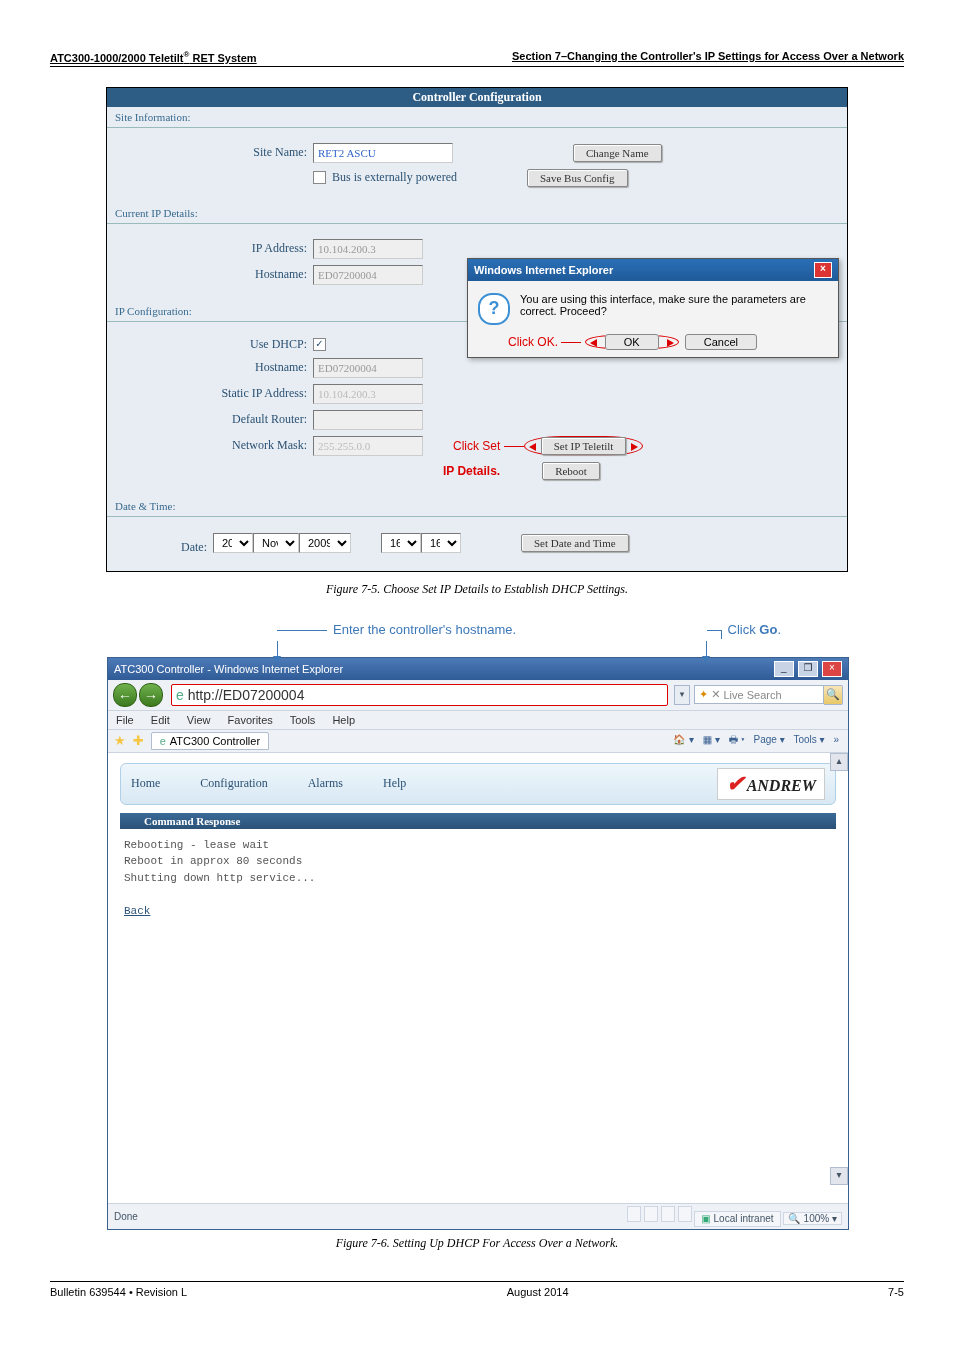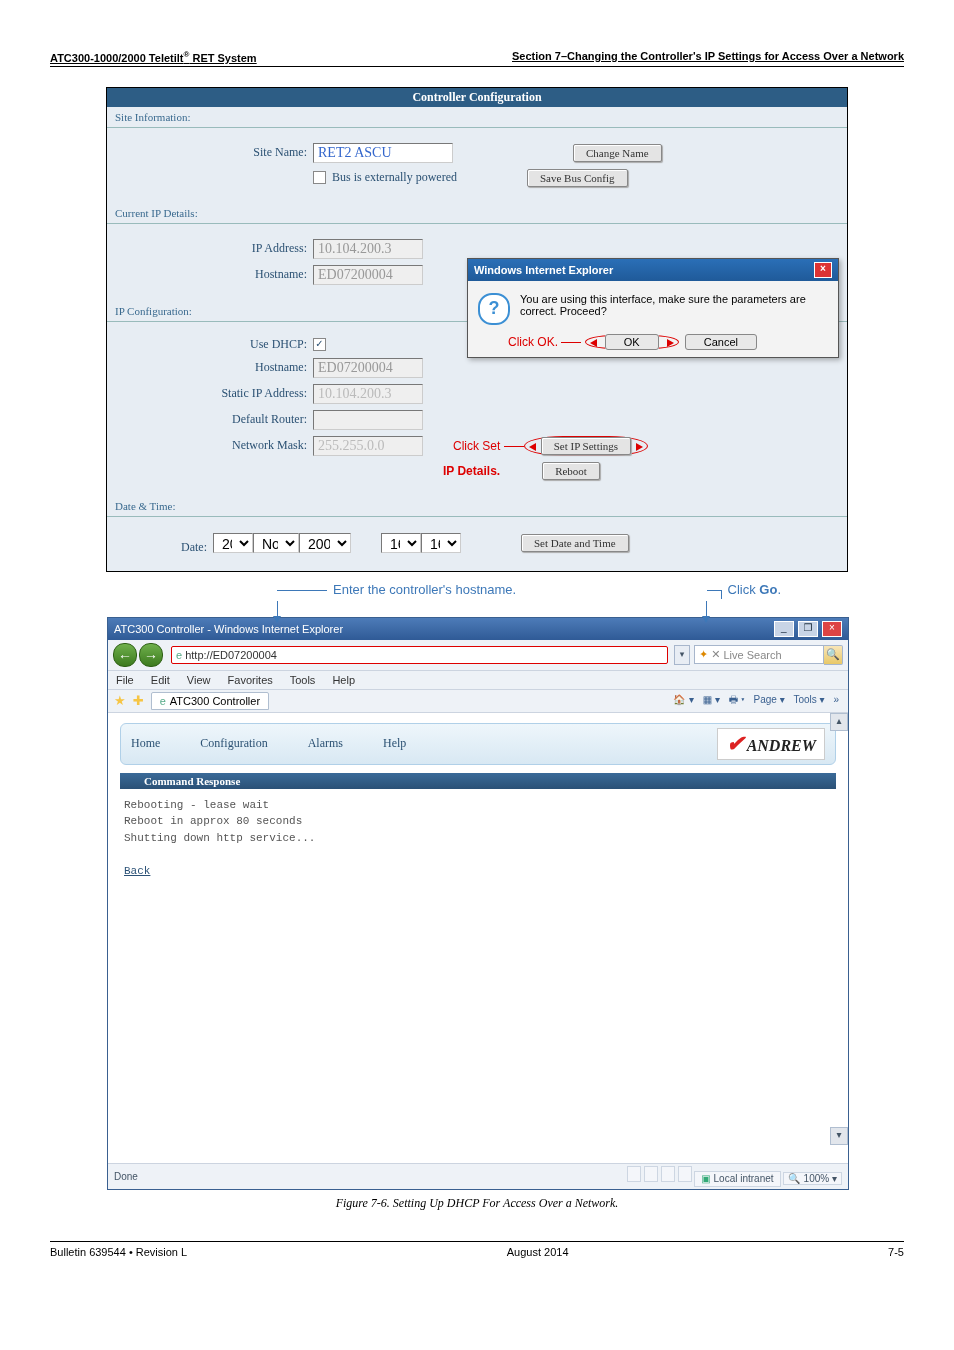--- a/index.html
+++ b/index.html
@@ -50,21 +50,21 @@
   .sect-body {
     padding: 5px 20px 10px 20px;
   }
   .hr { border-top: 1px solid #9bb; margin: 2px 0 4px 0; }
   .row { display: flex; align-items: center; margin: 6px 0; }
   .lbl { width: 180px; text-align: right; padding-right: 6px; color: #2b5173; }
   .inp {
     background: #fff;
     border: 1px inset #ccc;
     padding: 1px 4px;
-    font-size: 14px;
+    font-size: 11px;
     height: 16px;
     line-height: 16px;
   }
   .inp-disabled { background: #efefef; color: #999; }
   .btn {
     background: #e4e4e4;
     border: 1px solid #888;
     border-radius: 2px;
     padding: 2px 12px;
     font-size: 11px;
@@ -217,21 +217,21 @@
     border: 1px solid #2f6016;
     color: #fff; text-align: center; line-height: 20px;
     font-size: 14px; margin-right: 2px;
   }
   .addr {
     flex: 1;
     border: 1px solid #a7b6cc;
     background: #fff;
     margin: 0 6px;
     padding: 2px 4px;
-    font-size: 11px;
+    font-size: 14px;
     border-radius: 2px;
     color: #333;
   }
   .dd { width:14px;height:18px;border:1px solid #a7b6cc;background:#e8edf4;text-align:center;font-size:9px;line-height:16px;color:#456;}
   .srch {
     width: 120px;
     border: 1px solid #a7b6cc;
     background: #fff;
     padding: 2px 4px;
     font-size: 11px;
@@ -457,21 +457,21 @@
         <div class="inp inp-disabled" style="width:100px;"></div>
       </div>
       <div class="row">
         <div class="lbl">Network Mask:</div>
         <div class="inp inp-disabled" style="width:100px;color:#bbb;">255.255.0.0</div>
         <span style="margin-left:30px;" class="anno-red">
           <span>Click Set</span>
           <span class="anno-line" style="width:20px;"></span>
         </span>
         <span class="red-oval red-arrow-l red-arrow-r">
-          <span class="btn">Set IP Settings</span>
+          <span class="btn">Set IP Teletilt</span>
         </span>
       </div>
       <div class="row">
         <div class="lbl"></div>
         <div style="width:100px;"></div>
         <span style="margin-left:30px;" class="anno-red">
           <b>IP Details.</b>
         </span>
         <span style="margin-left:42px;" class="btn">Reboot</span>
       </div>
@@ -509,20 +509,21 @@
         </span>
         <span class="red-oval red-arrow-l red-arrow-r">
           <span class="modal-btn">OK</span>
         </span>
         <span class="modal-btn">Cancel</span>
       </div>
       <div style="height:8px;"></div>
     </div>
   </div>
 
+  <div class="caption">Figure 7-5.  Choose Set IP Details to Establish DHCP Settings.</div>
 
   <div class="fig2-wrap">
     <div class="fig2-arrow-row">
       <div style="flex:0 0 170px;"></div>
       <div style="border-top:1px solid #3d78b8;width:50px;margin-top:8px;"></div>
       <div style="color:#3d78b8;padding:0 6px;text-align:center;">Enter the controller's hostname.</div>
       <div style="flex:1;"></div>
       <div style="border-top:1px solid #3d78b8;width:14px;margin-top:8px;border-right:1px solid #3d78b8;height:8px;"></div>
       <div style="color:#3d78b8;padding:0 6px;">Click <b>Go</b>.</div>
       <div style="flex:0 0 60px;"></div>

